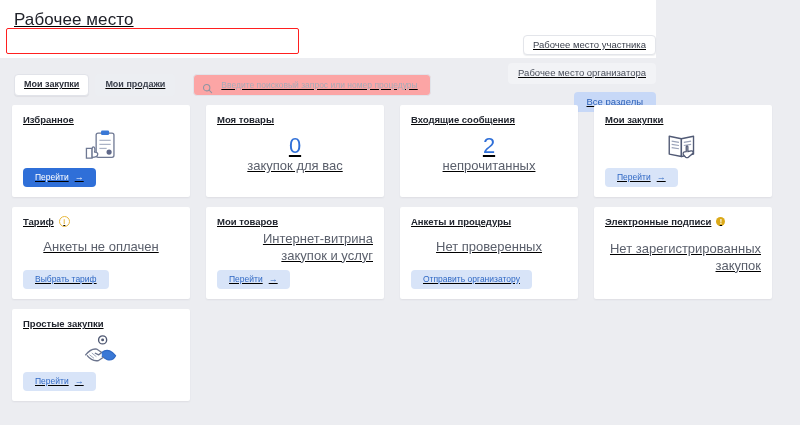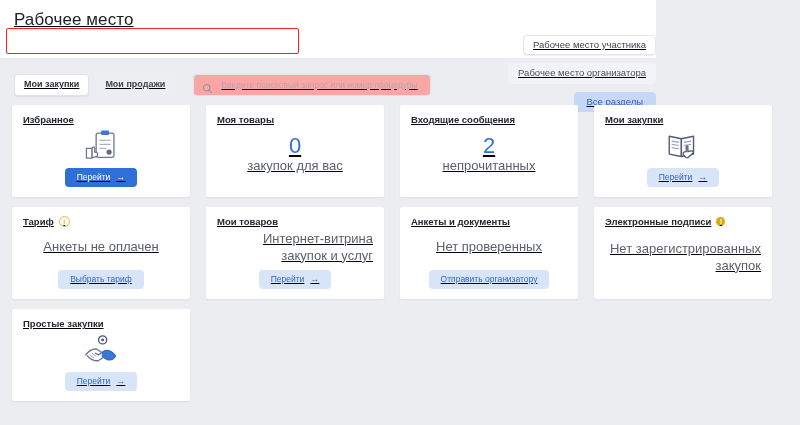--- a/index.html
+++ b/index.html
@@ -213,21 +213,20 @@
     text-align: right;
     line-height: 1.3;
   }
   .card-illustration {
     width: 38px;
     height: 34px;
     display: block;
   }
   .card-foot {
     display: flex;
-    justify-content: center;
     padding-bottom: 1px;
   }
   .btn {
     font-size: 8.5px;
     border-radius: 4px;
     padding: 5px 12px;
     border: none;
     cursor: pointer;
     font-family: inherit;
     white-space: nowrap;
@@ -379,21 +378,21 @@
       <div class="card-foot">
         <button class="btn btn-soft">
           <span>Перейти</span>
           <span class="arrow">→</span>
         </button>
       </div>
     </div>
 
     <div class="card">
       <div class="card-title">
-        <span>Анкеты и документы</span>
+        <span>Анкеты и процедуры</span>
       </div>
       <div class="card-body">
         <div class="card-sub">Нет проверенных</div>
       </div>
       <div class="card-foot">
         <button class="btn btn-soft">
           <span>Отправить организатору</span>
         </button>
       </div>
     </div>

